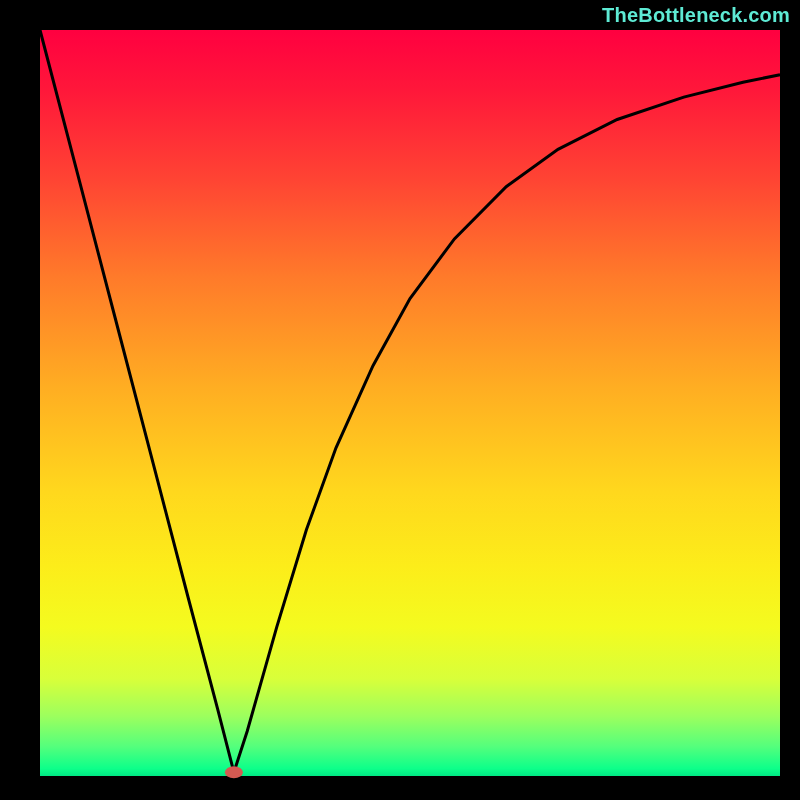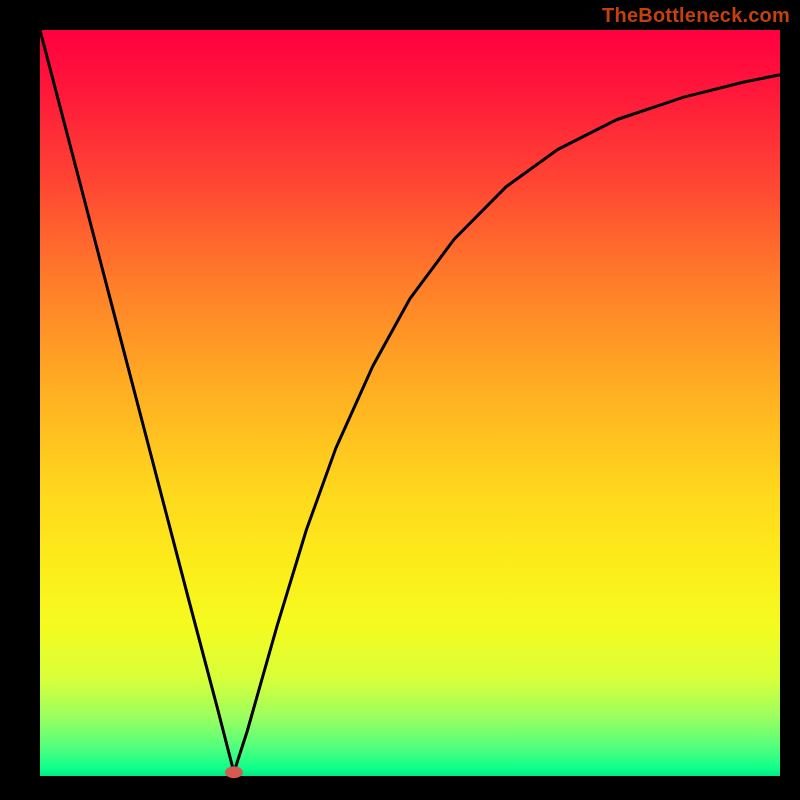--- a/index.html
+++ b/index.html
@@ -16,21 +16,21 @@
     width: 800px;
     height: 800px;
     background: #000;
   }
   .attribution {
     position: absolute;
     top: 4px;
     right: 10px;
     font-size: 20px;
     font-weight: 600;
-    color: #c2410c;
+    color: #5eead4;
     z-index: 10;
     letter-spacing: 0.2px;
     text-align: right;
   }
   .plot {
     position: absolute;
     left: 40px;
     top: 30px;
     width: 740px;
     height: 746px;

